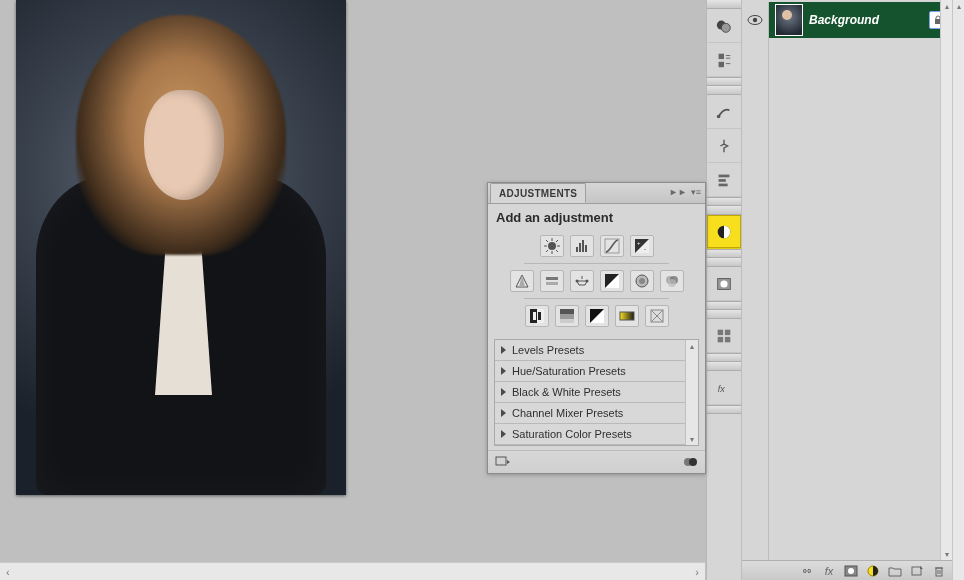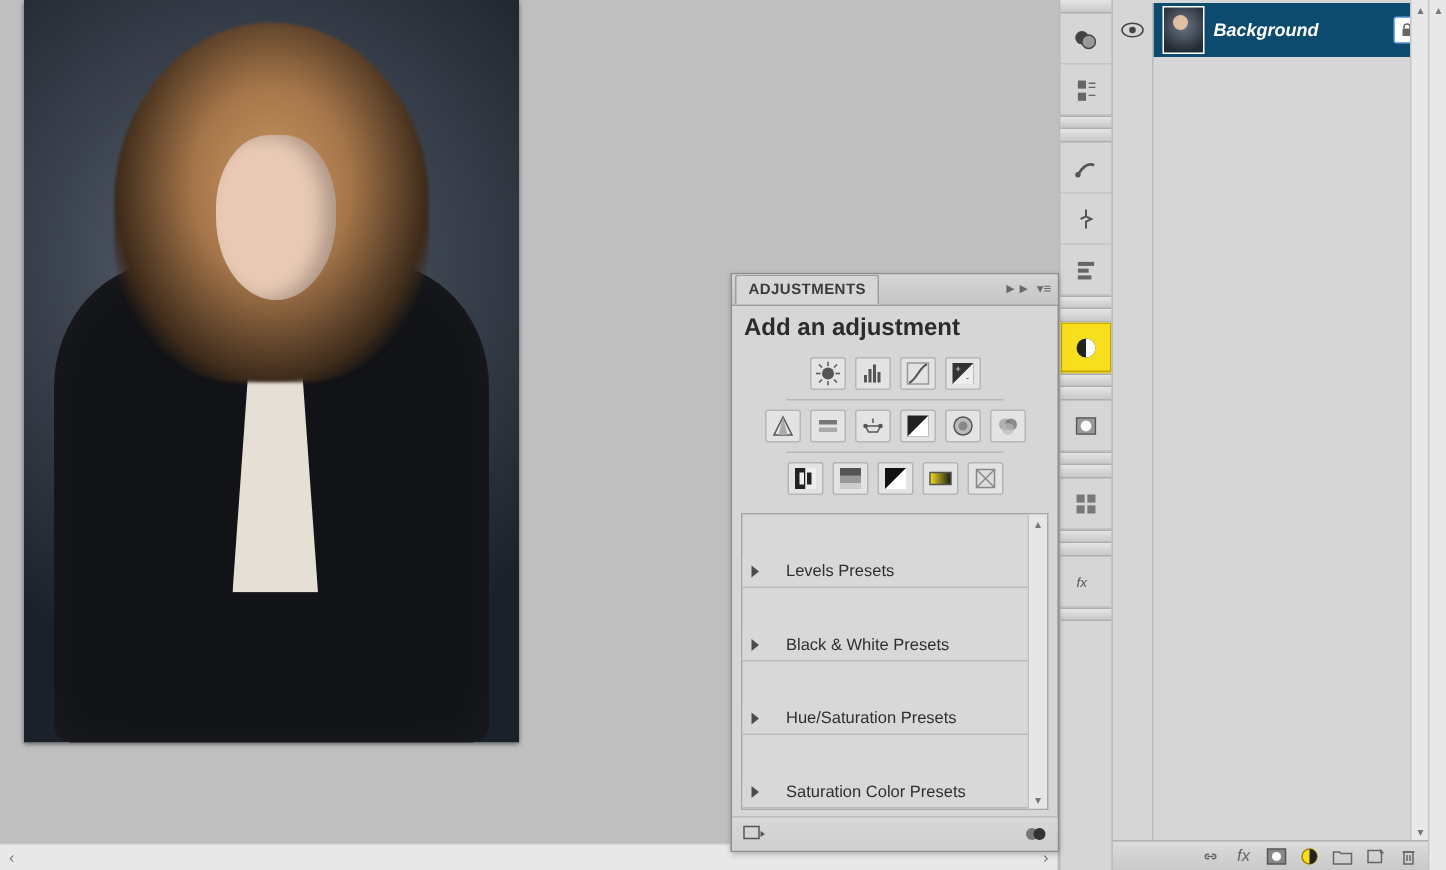--- a/index.html
+++ b/index.html
@@ -111,21 +111,21 @@
     background:#d6d6d6;
     border-left:1px solid #bdbdbd;
   }
   .layers-list {
     position:absolute;
     left:0; top:2px; width:211px; bottom:20px;
     background:#d6d6d6;
   }
   .layer-row {
     height:36px;
-    background:#0c4a6e; 
+    background:#14532d; 
     display:flex;
     align-items:center;
     color:#fff;
     font-style:italic;
     font-weight:600;
     font-size:12px;
   }
   .vis-col {
     width:26px; height:36px;
     background:#d6d6d6;
@@ -226,21 +226,21 @@
     letter-spacing:.3px;
   }
   .tabbar-right {
     position:absolute; right:2px; top:2px;
     display:flex; gap:4px;
     align-items:center;
   }
   .tabbar-right .ico{ width:14px;height:14px;display:flex;align-items:center;justify-content:center;color:#6a6a6a;font-size:9px;}
   .adjust-body { padding:6px 6px 4px; }
   .adjust-head {
-    font-weight:700; font-size:16px; color:#2b2b2b; padding:0 2px 6px;
+    font-weight:700; font-size:13px; color:#2b2b2b; padding:0 2px 6px;
   }
   .icon-row {
     display:flex; justify-content:center; gap:6px;
     padding:4px 0;
   }
   .hr { border-bottom:1px solid #b7b7b7; margin:2px 30px; }
   .adj-ico {
     width:22px;height:20px;
     display:flex;align-items:center;justify-content:center;
     background:#e3e3e3;
@@ -252,25 +252,24 @@
     margin-top:8px;
     border:1px solid #a9a9a9;
     background:#d8d8d8;
     position:relative;
   }
   .preset-row {
     height:20px;
     border-bottom:1px solid #b9b9b9;
     display:flex; align-items:center;
     padding:0 6px;
-    gap:18px;
+    gap:6px;
     font-size:11px;
     color:#2f2f2f;
     background:#d8d8d8;
-    margin-top:28px;
   }
   .preset-row:last-child{border-bottom:none;}
   .tri {
     width:0;height:0;
     border-top:4px solid transparent;
     border-bottom:4px solid transparent;
     border-left:5px solid #4b4b4b;
   }
   .preset-scroll{
     position:absolute;right:0;top:0;bottom:0;width:12px;
@@ -603,25 +602,29 @@
         </div>
     </div>
 
     <div class="preset-list">
       <div class="preset-row">
           <span class="tri"></span>
           <span>Levels Presets</span>
         </div>
       <div class="preset-row">
           <span class="tri"></span>
-          <span>Black &amp; White Presets</span>
+          <span>Hue/Saturation Presets</span>
         </div>
       <div class="preset-row">
           <span class="tri"></span>
-          <span>Hue/Saturation Presets</span>
+          <span>Black &amp; White Presets</span>
+        </div>
+      <div class="preset-row">
+          <span class="tri"></span>
+          <span>Channel Mixer Presets</span>
         </div>
       <div class="preset-row">
           <span class="tri"></span>
           <span>Saturation Color Presets</span>
         </div>
       <div class="preset-scroll">
         <div class="up">▴</div>
         <div class="dn">▾</div>
       </div>
     </div>

